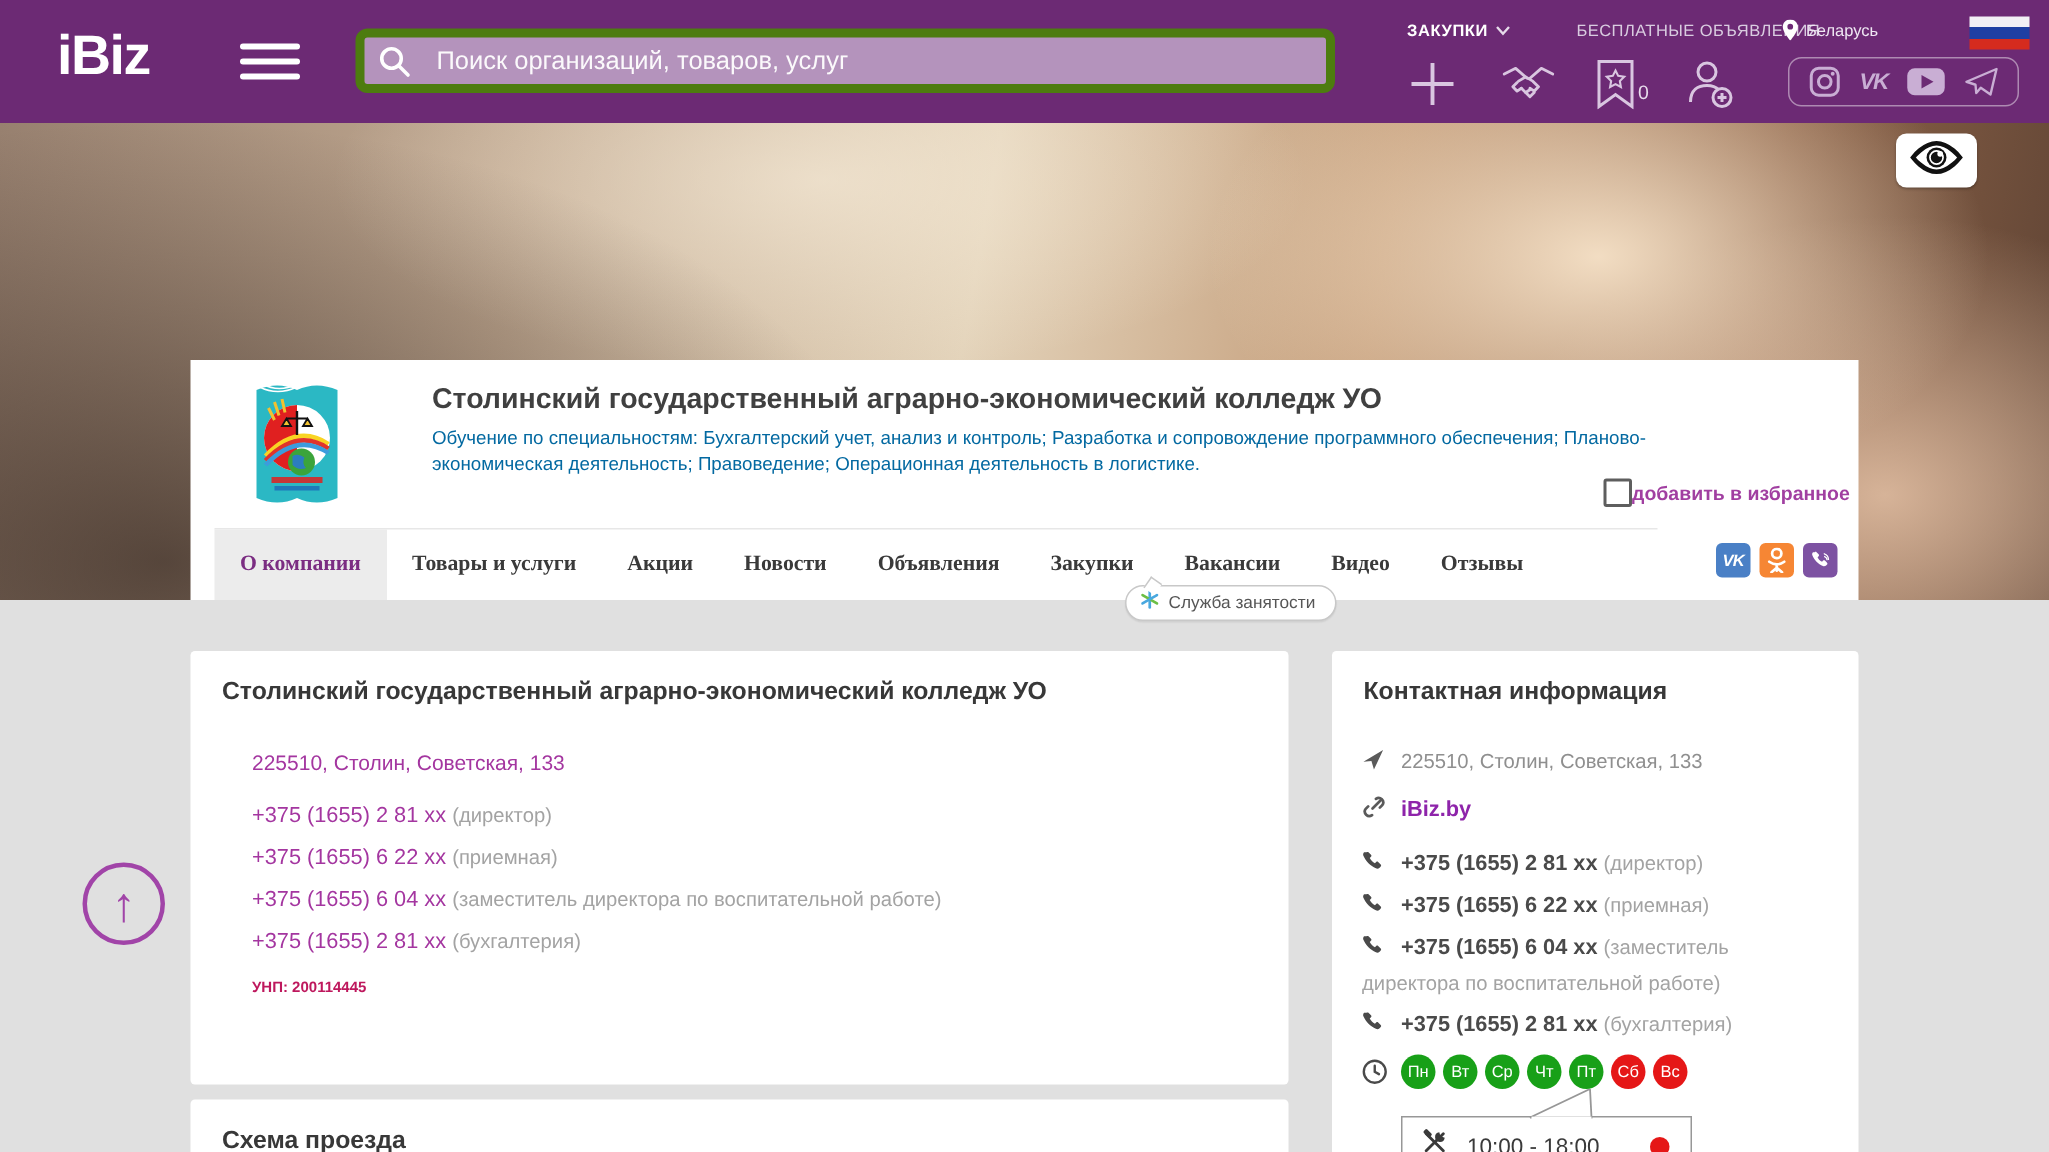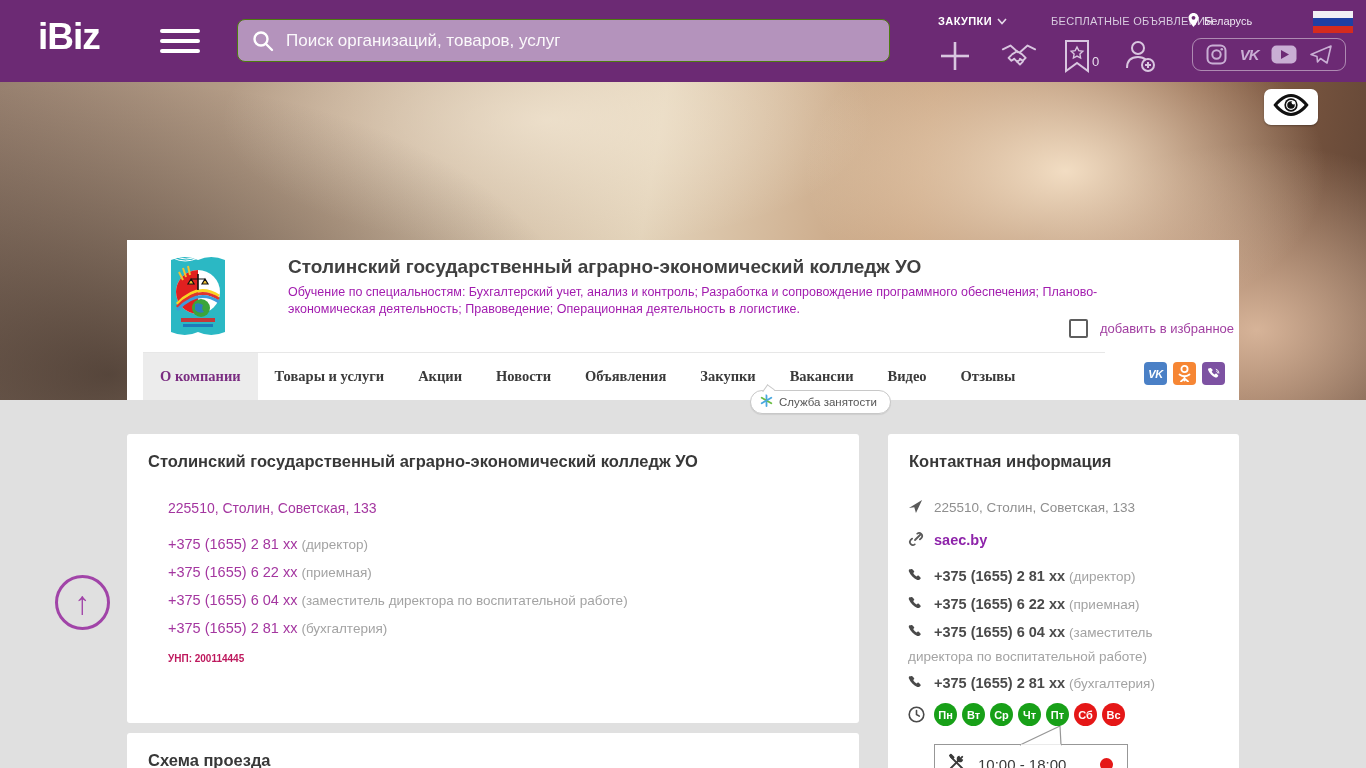--- a/index.html
+++ b/index.html
@@ -6,21 +6,21 @@
   html,body { background:#555; }
   body { font-family:"Liberation Sans", sans-serif; }
   .stage{ position:relative; width:1366px; height:768px; overflow:hidden; background:#E0E0E0; margin:0 auto;padding-left:44px; }
 
   
   .header{ position:absolute; left:0; top:0; width:1366px; height:82px; background:#6C2A74; z-index:30; }
   .logo{ position:absolute; left:38px; top:16px; color:#fff; font-size:37px; font-weight:800; letter-spacing:-1px; }
   .burger{ position:absolute; left:160px; top:29px; width:40px; height:25px; cursor:pointer; }
   .burger span{ display:block; height:4px; background:#fff; border-radius:2px; margin-bottom:6px; }
   .search-wrap{ position:absolute; left:237px; top:19px; width:653px; height:43px; }
-  .search-wrap input{ width:100%; height:100%; border-radius:8px; border:1px solid #4d7c0f; background:#B493BC; color:#fff; font-size:17px; padding:0 14px 0 48px; outline:none; font-family:"Liberation Sans", sans-serif; }
+  .search-wrap input{ width:100%; height:100%; border-radius:8px; border:6px solid #4d7c0f; background:#B493BC; color:#fff; font-size:17px; padding:0 14px 0 48px; outline:none; font-family:"Liberation Sans", sans-serif; }
   .search-wrap input::placeholder{ color:#fff; opacity:.95; }
   .search-ico{ position:absolute; left:14px; top:10px; }
   .hnav{ position:absolute; top:13px; height:16px; color:#fff; font-size:11px; display:flex; align-items:center; cursor:pointer; }
   .hnav.zk{ left:938px; font-weight:bold; letter-spacing:.4px; }
   .hnav.ads{ left:1019px; color:#D9CCE0; letter-spacing:.3px;margin-left:32px; }
   .hnav.loc{ left:1188px; color:#EFE7F3; }
   .chev{ margin-left:5px; }
   .flag{ position:absolute; left:1313px; top:11px; width:40px; height:22px; cursor:pointer; }
   .flag div{ height:33.3%; }
   .f-w{ background:#F2EFF5; } .f-b{ background:#1F3FA3; } .f-r{ background:#D52B1E; }
@@ -38,24 +38,24 @@
       radial-gradient(ellipse 700px 420px at 8% 92%, rgba(30,18,14,.6), rgba(30,18,14,0) 70%),
       radial-gradient(ellipse 500px 200px at 40% 12%, rgba(250,240,222,.6), rgba(250,240,222,0) 65%),
       linear-gradient(100deg, #97806f 0%, #c2aa92 25%, #e3d3ba 47%, #c49d7a 66%, #8d6348 84%, #5e4334 100%);
   }
   .eye-btn{ position:absolute; left:1264px; top:89px; width:54px; height:36px; background:#fff; border-radius:7px; display:flex; align-items:center; justify-content:center; cursor:pointer; box-shadow:0 1px 2px rgba(0,0,0,.3); }
 
   
   .company-card{ position:absolute; left:127px; top:240px; width:1112px; height:160px; background:#fff; z-index:20; }
   .clogo{ position:absolute; left:38px; top:12px; width:66px; height:90px; cursor:pointer; }
   .ctitle{ position:absolute; left:161px; top:16px; width:900px; font-size:19px; font-weight:bold; color:#404040; }
-  .cdesc{ position:absolute; left:161px; top:44px; width:893px; font-size:12.5px; line-height:1.38; color:#a21caf; }
+  .cdesc{ position:absolute; left:161px; top:44px; width:893px; font-size:12.5px; line-height:1.38; color:#0369a1; }
   .fav-row{ position:absolute; left:1069px; top:319px; display:flex; align-items:center; z-index:22; }
   .fav-check{ width:19px; height:19px; border:2px solid #5E5E5E; border-radius:2px; background:#fff; cursor:pointer; }
-  .fav-label{ margin-left:12px; font-size:13px; font-weight:normal; color:#A13FA1; cursor:pointer; }
+  .fav-label{ font-size:13px; font-weight:bold; color:#A13FA1; cursor:pointer; }
   .tabs{ position:absolute; left:16px; top:112px; width:962px; height:48px; display:flex; border-top:1px solid #E7E7E7; }
   .tab{ padding:0 17px; line-height:47px; font-size:14.5px; font-weight:bold; color:#3A3A3A; cursor:pointer; white-space:nowrap;font-family:Liberation Serif, serif; }
   .tab.active{ background:#ECECEC; color:#7B2D82; }
   .csocial{ position:absolute; left:1017px; top:122px; display:flex; gap:6px; }
   .tile{ width:23px; height:23px; border-radius:4px; display:flex; align-items:center; justify-content:center; cursor:pointer; }
   .tile.vk{ background:#4A80C6; } .tile.ok{ background:#F68634; } .tile.viber{ background:#7D52A2; }
   .tile .vk-l{ color:#fff; font-weight:800; font-size:11px; font-style:italic; letter-spacing:-.5px; }
   .vac-tip{ position:absolute; left:750px; top:390px; height:24px; background:#fff; border:1px solid #C8C8C8; border-radius:12px; display:flex; align-items:center; padding:0 13px 0 9px; z-index:25; box-shadow:0 1px 1px rgba(0,0,0,.08); cursor:pointer; }
   .vac-tip .tail{ position:absolute; left:13px; top:-5px; width:9px; height:9px; background:#fff; border-left:1px solid #C8C8C8; border-top:1px solid #C8C8C8; transform:rotate(35deg); }
   .vac-tip span.txt{ font-size:11.5px; color:#565656; margin-left:6px; white-space:nowrap; }
@@ -75,21 +75,21 @@
   .phone-line .lbl{ color:#A3A3A3; font-size:13.5px; }
   .unp{ position:absolute; left:41px; top:219px; font-size:10px; color:#be185d;font-weight:bold; }
 
   .crow{ position:absolute; left:20px; width:311px; font-size:14.5px; line-height:1.55; color:#9A9A9A; }
   .crow .ic{ display:inline-block; width:26px; vertical-align:-2px; }
   .crow .num{ color:#4A4A4A; font-weight:bold; cursor:pointer; }
   .crow .lbl{ color:#A3A3A3; font-size:13.5px; }
   .crow .site{ color:#8E24AA; font-weight:bold; cursor:pointer; }
   .crow.addr2{ font-size:13.5px; color:#8F8F8F; }
   .days{ position:absolute; left:46px; top:269px; display:flex; gap:5px; }
-  .day{ width:23px; height:23px; border-radius:50%; color:#fff; font-size:11px; font-weight:bold; display:flex; align-items:center; justify-content:center; cursor:pointer;text-align:center; }
+  .day{ width:23px; height:23px; border-radius:50%; color:#fff; font-size:11px; font-weight:normal; display:flex; align-items:center; justify-content:center; cursor:pointer;text-align:center; }
   .day.work{ background:#18A018; } .day.off{ background:#E51717; }
   .clock-ic{ position:absolute; left:20px; top:272px; }
   .hours-pop{ position:absolute; left:46px; top:310px; width:194px; height:40px; background:#fff; border:1px solid #979797; display:flex; align-items:center; padding:0 12px; }
   .hours-pop .time{ font-size:15px; color:#3A3A3A; margin-left:12px; }
   .hours-pop .dot{ position:absolute; right:14px; width:13px; height:13px; border-radius:50%; background:#E51717; }
   .pop-tail{ position:absolute; left:127px; top:292px; z-index:5; }
 </style>
 </head>
 <body>
 
@@ -330,21 +330,21 @@
 
     <div class="crow" style="top:95px;">
       <span class="ic">
         <svg width="16" height="16" viewBox="0 0 16 16">
             <g fill="none" stroke="#5A5A5A" stroke-width="1.8" stroke-linecap="round">
               <path d="M7 9 L12.5 3.5"></path>
               <path d="M9.3 2.6 a3 3 0 0 1 4.2 4.2 l-1.6 1.6"></path>
               <path d="M6.7 13.4 a3 3 0 0 1 -4.2 -4.2 l1.6 -1.6"></path>
             </g>
           </svg>
-      </span><span class="site">saec.by</span>
+      </span><span class="site">iBiz.by</span>
     </div>
 
     <div class="crow" style="top:131px;">
       <span class="ic">
         <svg width="15" height="15" viewBox="0 0 16 16">
             <path d="M3.2 1.3c.4-.4 1-.4 1.4 0l1.8 1.8c.4.4.4 1 0 1.4l-.9.9c.8 1.6 2.1 2.9 3.7 3.7l.9-.9c.4-.4 1-.4 1.4 0l1.8 1.8c.4.4.4 1 0 1.4l-.8.8c-.7.7-1.7.9-2.6.5-2-.9-3.8-2.1-5.3-3.6C3.1 7.6 1.9 5.8 1 3.8c-.4-.9-.2-1.9.5-2.6z" fill="#4A4A4A"></path>
           </svg>
       </span><span class="num">+375 (1655) 2 81 xx</span> <span class="lbl">(директор)</span>
     </div>
 

